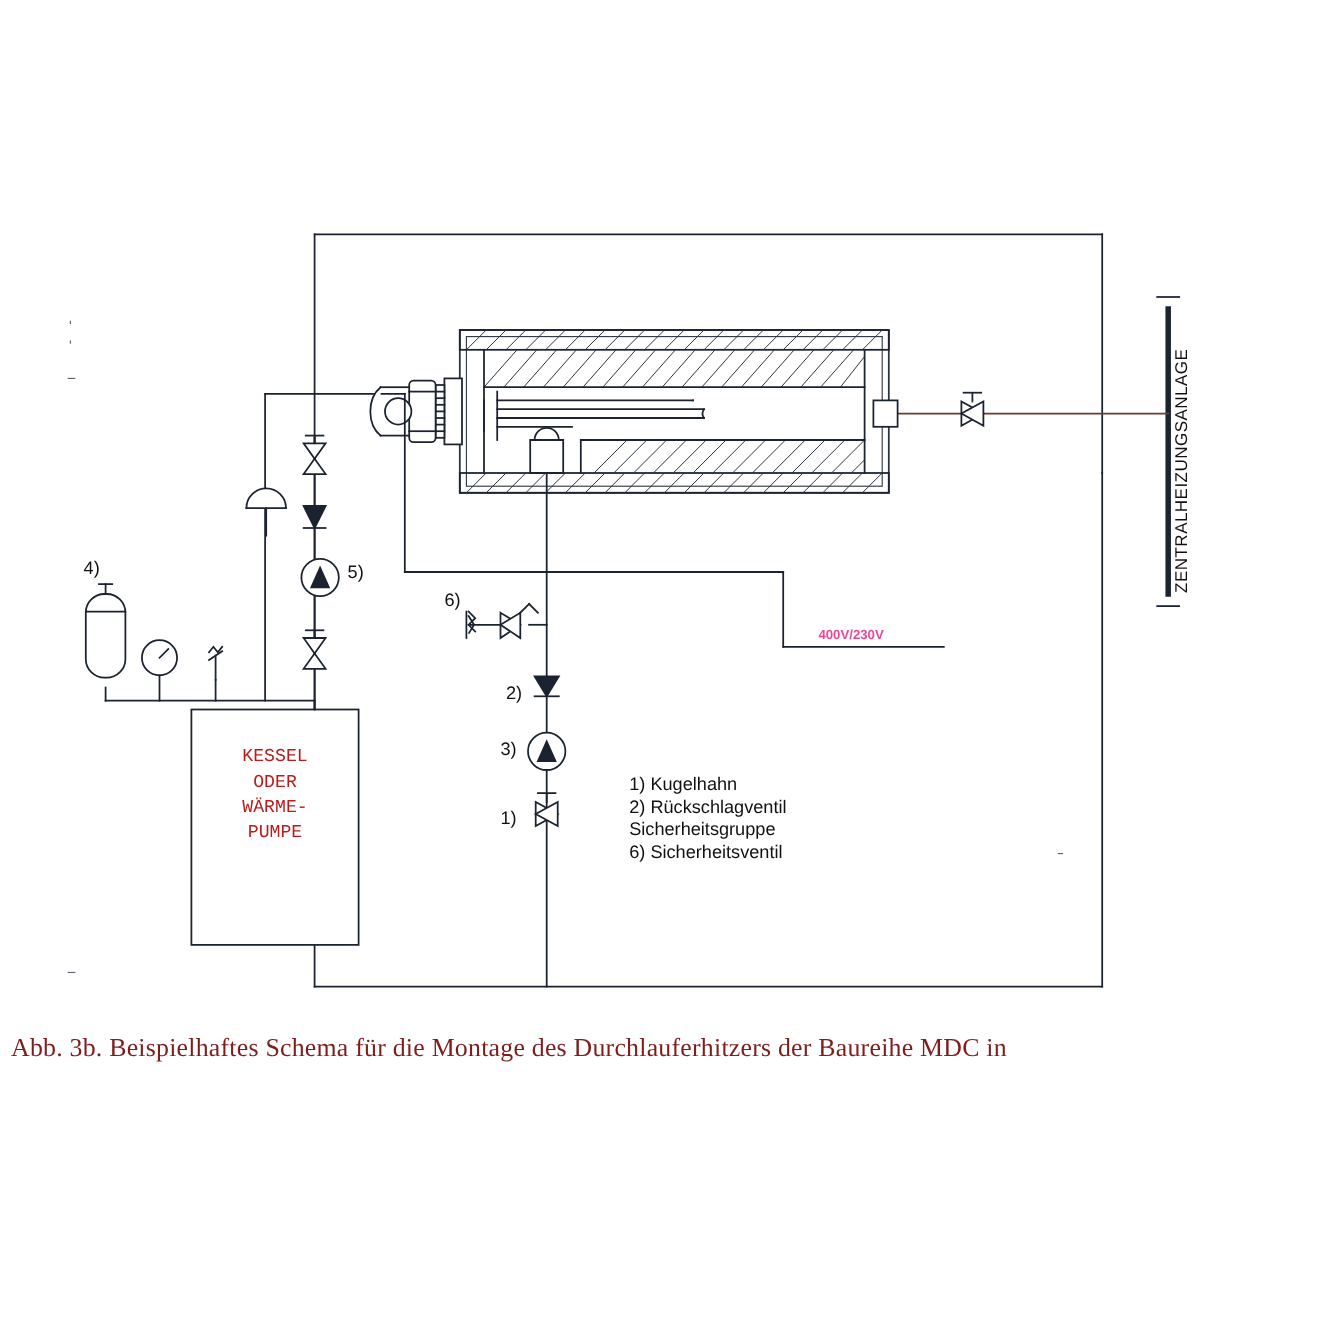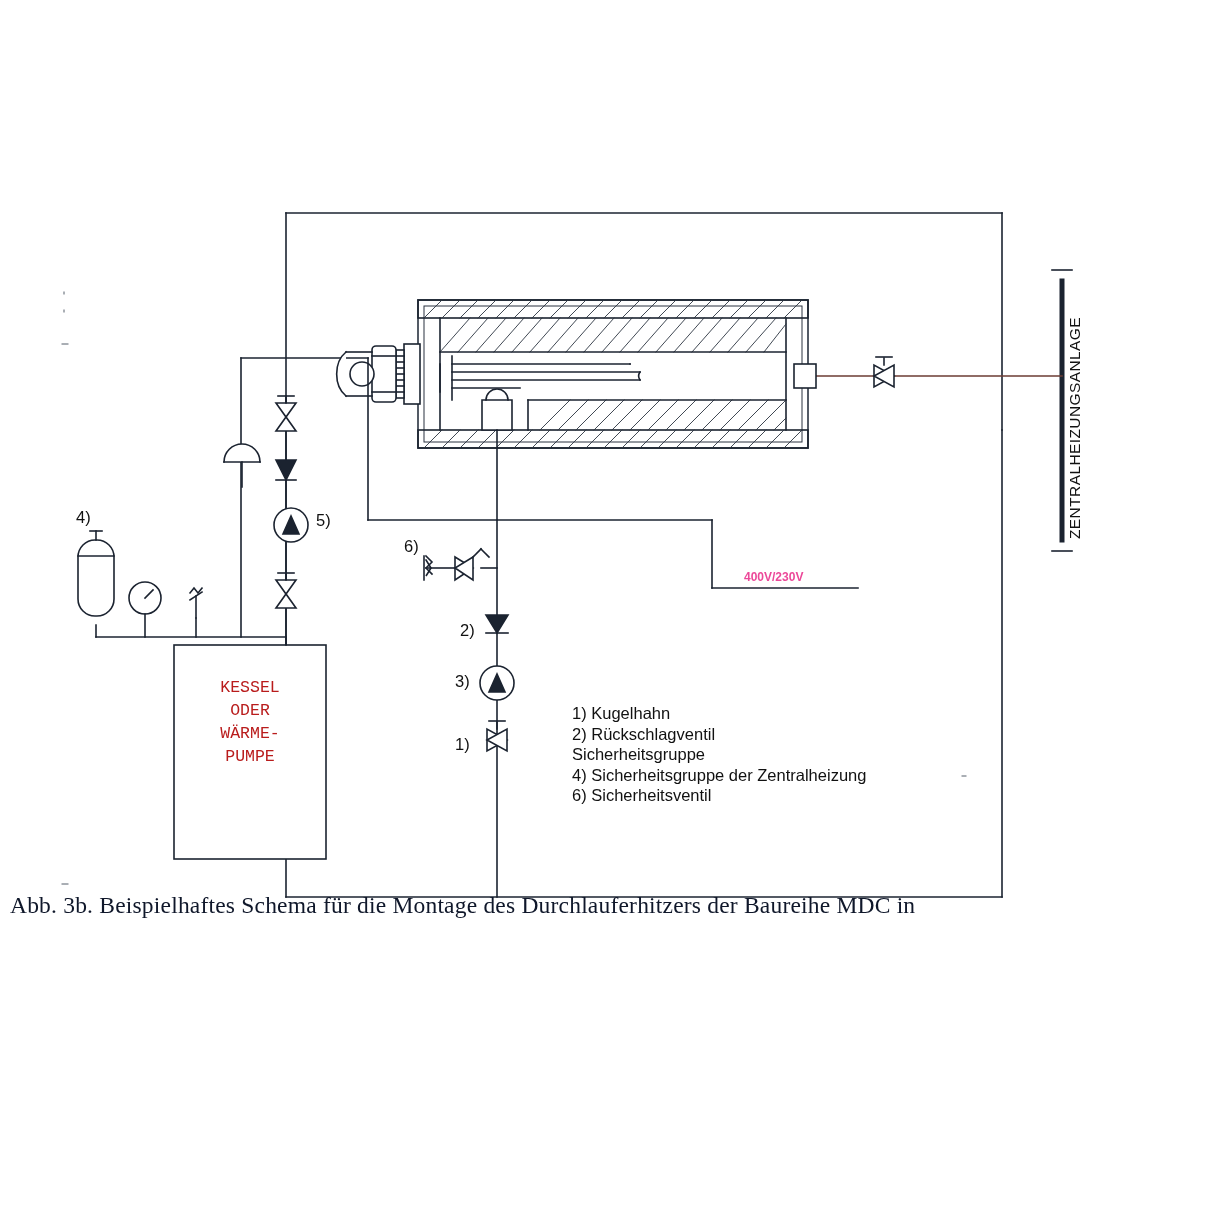--- a/index.html
+++ b/index.html
@@ -1,20 +1,20 @@
 <!DOCTYPE html>
 <html><head>
 <meta charset="utf-8">
 <style>
   html,body{margin:0;padding:0;background:#ffffff;}
   body{width:1214px;height:1214px;font-family:"Liberation Sans",sans-serif;position:relative;overflow:hidden;}
   .sheet{position:absolute;left:0;top:0;width:1214px;height:1214px;}
   svg.diagram{position:absolute;left:0;top:0;width:1214px;height:1214px;}
-  .caption{position:absolute;left:10px;top:890px;width:1196px;
-    font-family:"Liberation Serif",serif;font-size:23.5px;line-height:31px;color:#0f172a;}
+  .caption{position:absolute;left:10px;top:938px;width:1196px;
+    font-family:"Liberation Serif",serif;font-size:23.5px;line-height:31px;color:#7f1d1d;}
   .caption div{white-space:nowrap;}
   .cap-line1{letter-spacing:0.2px;}
   .legend{position:absolute;left:572px;top:703px;width:400px;
     font-family:"Liberation Sans",sans-serif;font-size:16.5px;line-height:20.5px;color:#111;}
   .legend div{white-space:nowrap;}
   .boilerlabel{position:absolute;left:176px;top:676px;width:148px;text-align:center;
     font-family:Liberation Mono, monospace;font-size:16.5px;line-height:23px;color:#b91c1c;}
   .volt{position:absolute;left:744px;top:570px;font-size:12px;font-weight:bold;color:#ec4899;
     font-family:Liberation Sans, sans-serif;}
   .zentral{position:absolute;left:1066px;top:279px;height:260px;width:26px;
@@ -312,21 +312,20 @@
   <div class="tag t2">2)</div>
   <div class="tag t3">3)</div>
   <div class="tag t4">4)</div>
   <div class="tag t5">5)</div>
   <div class="tag t6">6)</div>
 
   <div class="legend">
     <div>1) Kugelhahn</div>
     <div>2) Rückschlagventil</div>
     <div>Sicherheitsgruppe</div>
-    <div>4) Sicherheitsgruppe der Zentralheizung</div>
     <div>6) Sicherheitsventil</div>
   </div>
 
   <div class="caption">
     <div class="cap-line1">Abb. 3b. Beispielhaftes Schema für die Montage des Durchlauferhitzers der Baureihe MDC in</div>
   </div>
 
 </div>
 
 </body></html>

